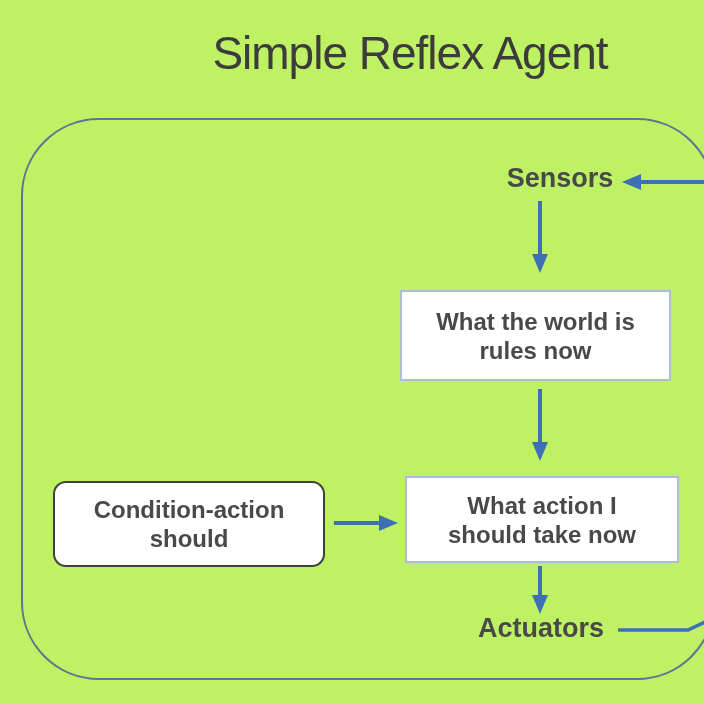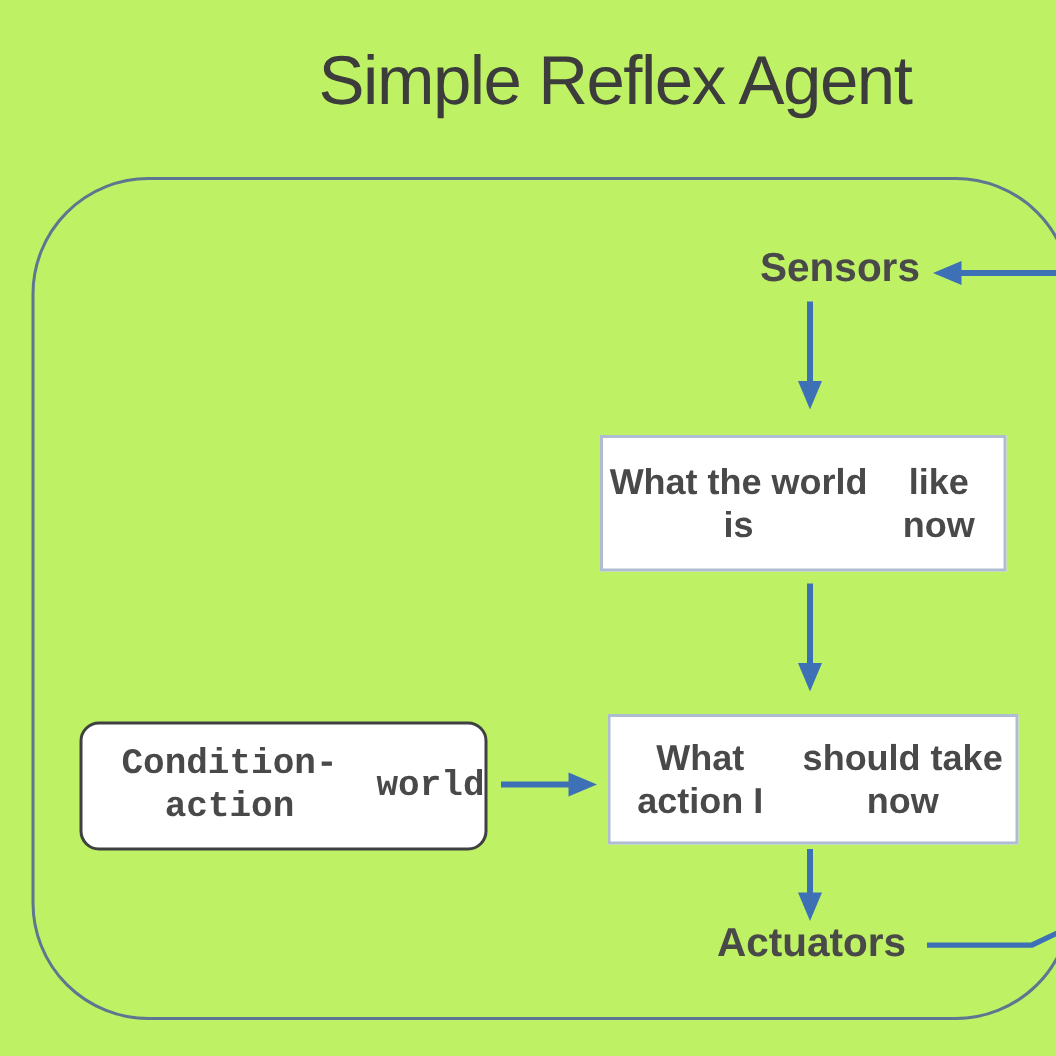--- a/index.html
+++ b/index.html
@@ -56,36 +56,36 @@
     text-align: center;
     white-space: nowrap;
   }
   .sensors-label  { left: 490px; top: 163px; width: 140px; }
   .actuators-label{ left: 465px; top: 613px; width: 152px; }
   .flow-box {
     position: absolute;
     background: #ffffff;
     border: 2px solid var(--box-border, #aebdd1);
     display: flex;
+    flex-direction: column;
     justify-content: center;
     align-items: center;
     text-align: center;
     font-size: 24px;
     font-weight: bold;
     line-height: 29px;
     color: var(--label-text, #494949);
     box-sizing: border-box;
   }
   .world-state-box { left: 400px; top: 290px; width: 271px; height: 91px; }
   .action-box      { left: 405px; top: 476px; width: 274px; height: 87px; }
   .rules-box {
     left: 53px; top: 481px; width: 272px; height: 86px;
     border: 2.5px solid var(--rules-border, #3f4042);
     border-radius: 13px;
-    font-family: Liberation Mono, monospace;
   }
   .box-line { display: block; }
   svg.arrow { position: absolute; overflow: visible; }
   svg.arrow line, svg.arrow polyline {
     stroke: var(--arrow-blue, #3e70b6);
     stroke-width: 4;
     fill: none;
   }
   svg.arrow polygon { fill: var(--arrow-blue, #3e70b6); }
   svg.arrow polyline.thin { stroke-width: 3.5; }
@@ -99,31 +99,31 @@
 
   <div class="agent-boundary"></div>
 
 
   <div class="io-label sensors-label">Sensors</div>
 
   <div class="io-label actuators-label">Actuators</div>
 
   <div class="flow-box world-state-box">
     <span class="box-line">What the world is</span>
-    <span class="box-line">like now</span>
+    <span class="box-line">rules now</span>
   </div>
 
   <div class="flow-box action-box">
     <span class="box-line">What action I</span>
     <span class="box-line">should take now</span>
   </div>
 
   <div class="flow-box rules-box">
     <span class="box-line">Condition-action</span>
-    <span class="box-line">world</span>
+    <span class="box-line">should</span>
   </div>
 
   <svg class="arrow" style="left:620px; top:170px;" width="84" height="24">
     <line x1="84" y1="12" x2="17" y2="12"></line>
     <polygon points="2,12 21,4 21,20"></polygon>
   </svg>
 
   <svg class="arrow" style="left:528px; top:201px;" width="24" height="74">
     <line x1="12" y1="0" x2="12" y2="55"></line>
     <polygon points="12,72 4,53 20,53"></polygon>

